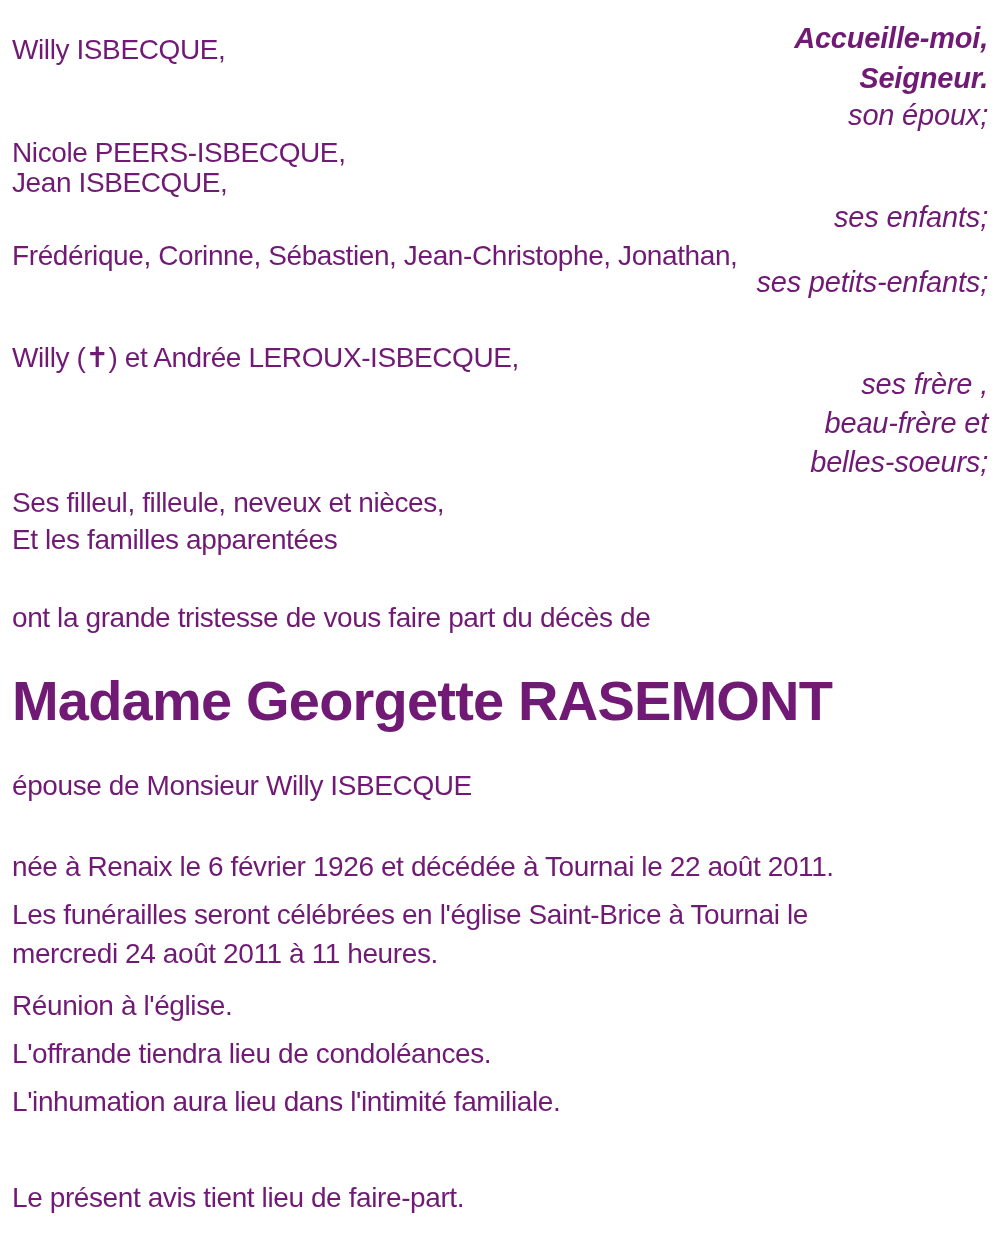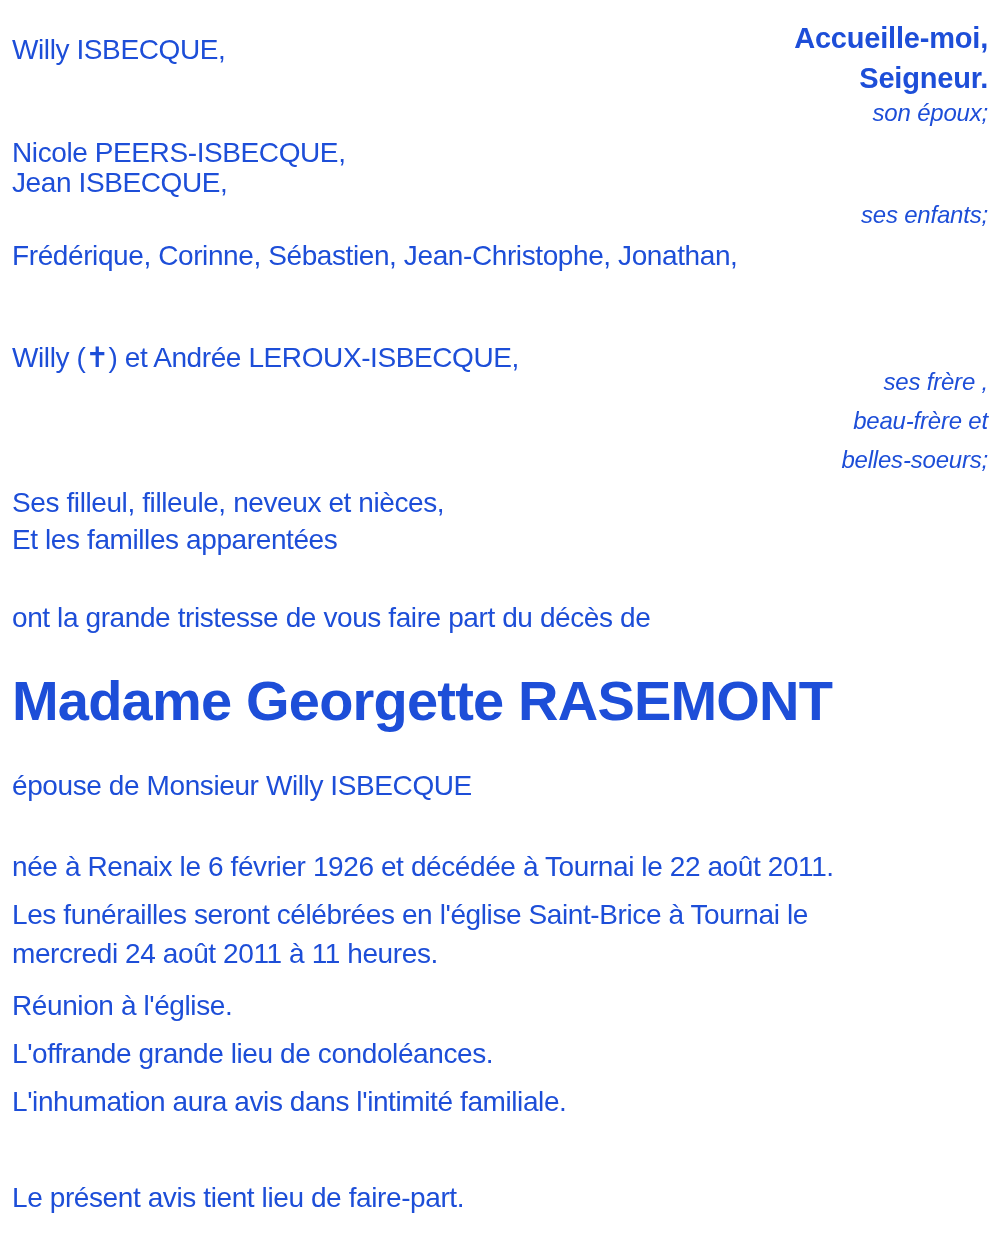--- a/index.html
+++ b/index.html
@@ -5,21 +5,21 @@
   html, body {
     margin: 0;
     padding: 0;
     background: #ffffff;
   }
   .page {
     position: relative;
     width: 1000px;
     height: 1245px;
     background: #ffffff;
-    color: #1d4ed8;
+    color: #701a75;
     font-family: "Liberation Sans", sans-serif;
     overflow: hidden;
   }
   .line {
     position: absolute;
     white-space: nowrap;
     line-height: 1.15;
   }
   .leftcol {
     left: 12px;
@@ -28,25 +28,26 @@
   .rightcol {
     right: 12px;
     text-align: right;
   }
   .body-text {
     font-size: 28px;
     letter-spacing: -0.4px;
   }
   .role-text {
     font-style: italic;
-    font-size: 24px;
+    font-size: 29px;
     letter-spacing: -0.2px;
     text-align: right;
   }
   .epitaph-text {
+    font-style: italic;
     font-weight: bold;
     font-size: 29px;
     letter-spacing: -0.2px;
   }
   .headline-text {
     font-size: 56px;
     font-weight: bold;
     letter-spacing: -0.8px;
   }
 </style>
@@ -59,36 +60,37 @@
 
   <div class="line rightcol epitaph-text" style="top:22px">Accueille-moi,</div>
   <div class="line rightcol epitaph-text" style="top:62px">Seigneur.</div>
   <div class="line rightcol role-text" style="top:99px">son époux;</div>
 
   <div class="line leftcol body-text" style="top:137px">Nicole PEERS-ISBECQUE,</div>
   <div class="line leftcol body-text" style="top:167px">Jean ISBECQUE,</div>
   <div class="line rightcol role-text" style="top:201px">ses enfants;</div>
 
   <div class="line leftcol body-text" style="top:240px">Frédérique, Corinne, Sébastien, Jean-Christophe, Jonathan,</div>
+  <div class="line rightcol role-text" style="top:266px">ses petits-enfants;</div>
 
   <div class="line leftcol body-text" style="top:342px">Willy (✝) et Andrée LEROUX-ISBECQUE,</div>
   <div class="line rightcol role-text" style="top:368px">ses frère ,</div>
   <div class="line rightcol role-text" style="top:407px">beau-frère et</div>
   <div class="line rightcol role-text" style="top:446px">belles-soeurs;</div>
 
   <div class="line leftcol body-text" style="top:487px">Ses filleul, filleule, neveux et nièces,</div>
   <div class="line leftcol body-text" style="top:524px">Et les familles apparentées</div>
 
   <div class="line leftcol body-text" style="top:602px">ont la grande tristesse de vous faire part du décès de</div>
 
   <div class="line leftcol headline-text" style="top:669px">Madame Georgette RASEMONT</div>
 
   <div class="line leftcol body-text" style="top:770px">épouse de Monsieur Willy ISBECQUE</div>
 
   <div class="line leftcol body-text" style="top:851px">née à Renaix le 6 février 1926 et décédée à Tournai le 22 août 2011.</div>
   <div class="line leftcol body-text" style="top:899px">Les funérailles seront célébrées en l'église Saint-Brice à Tournai le</div>
   <div class="line leftcol body-text" style="top:938px">mercredi 24 août 2011 à 11 heures.</div>
   <div class="line leftcol body-text" style="top:990px">Réunion à l'église.</div>
-  <div class="line leftcol body-text" style="top:1038px">L'offrande grande lieu de condoléances.</div>
-  <div class="line leftcol body-text" style="top:1086px">L'inhumation aura avis dans l'intimité familiale.</div>
+  <div class="line leftcol body-text" style="top:1038px">L'offrande tiendra lieu de condoléances.</div>
+  <div class="line leftcol body-text" style="top:1086px">L'inhumation aura lieu dans l'intimité familiale.</div>
   <div class="line leftcol body-text" style="top:1182px">Le présent avis tient lieu de faire-part.</div>
 
 </div>
 
 </body></html>

